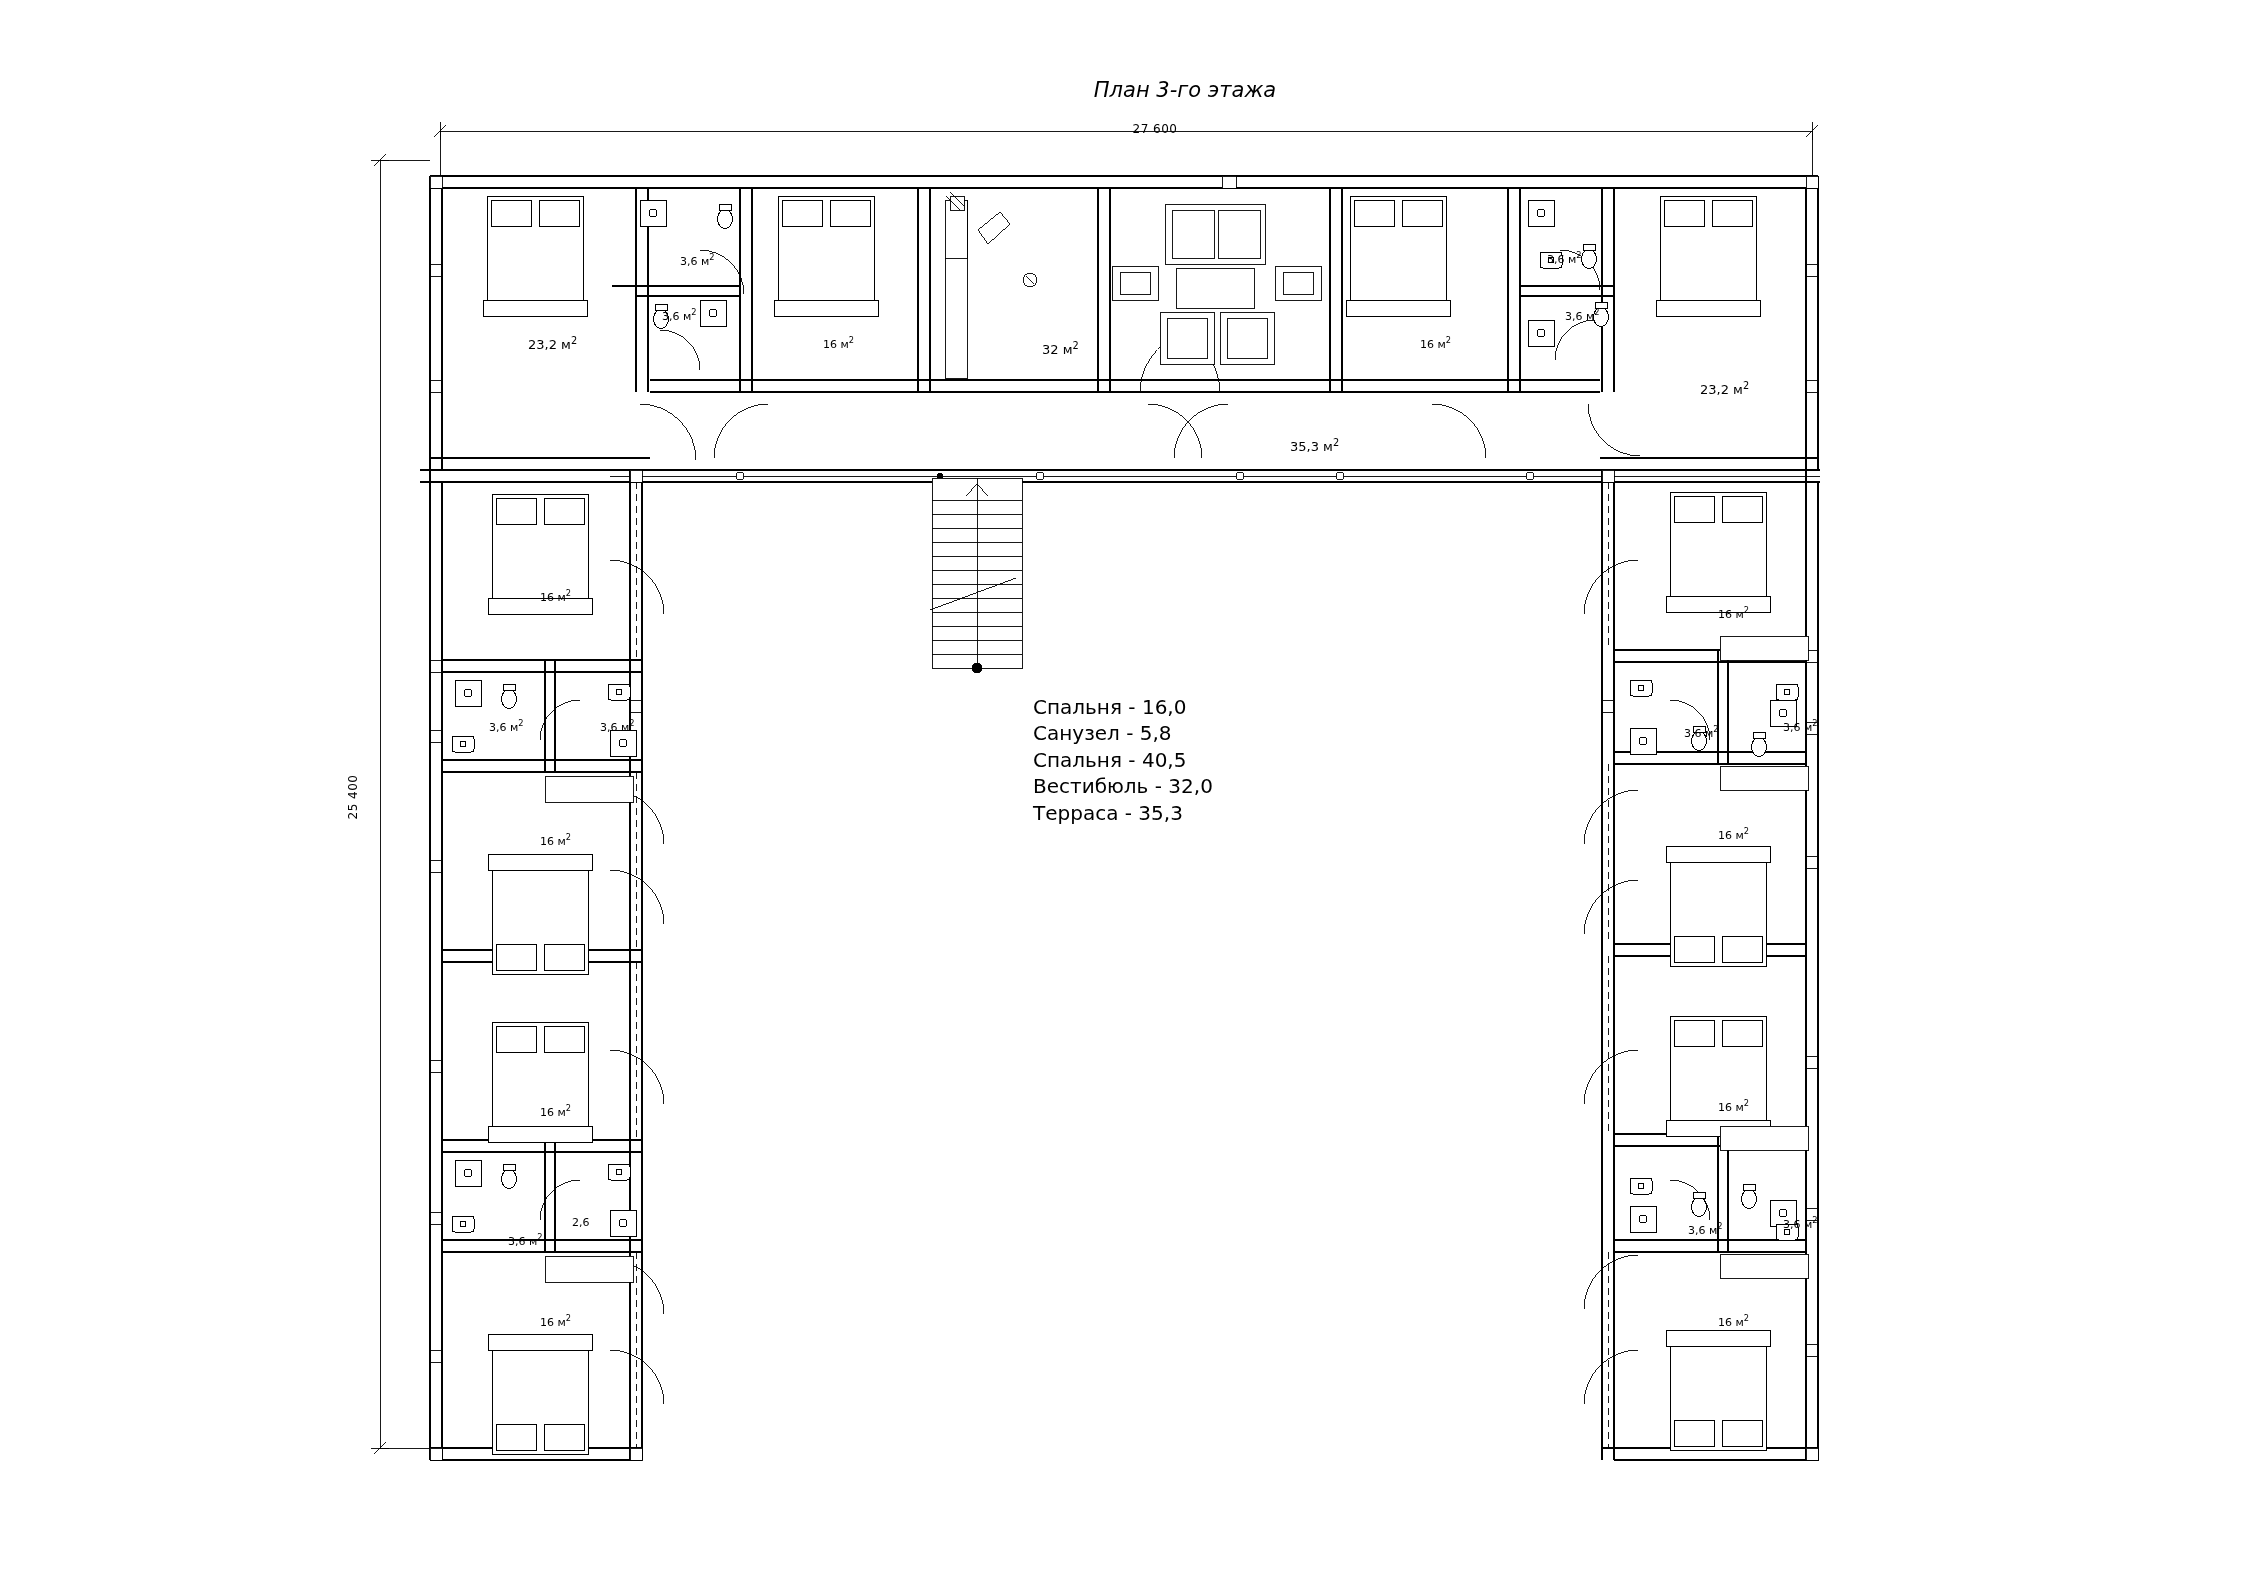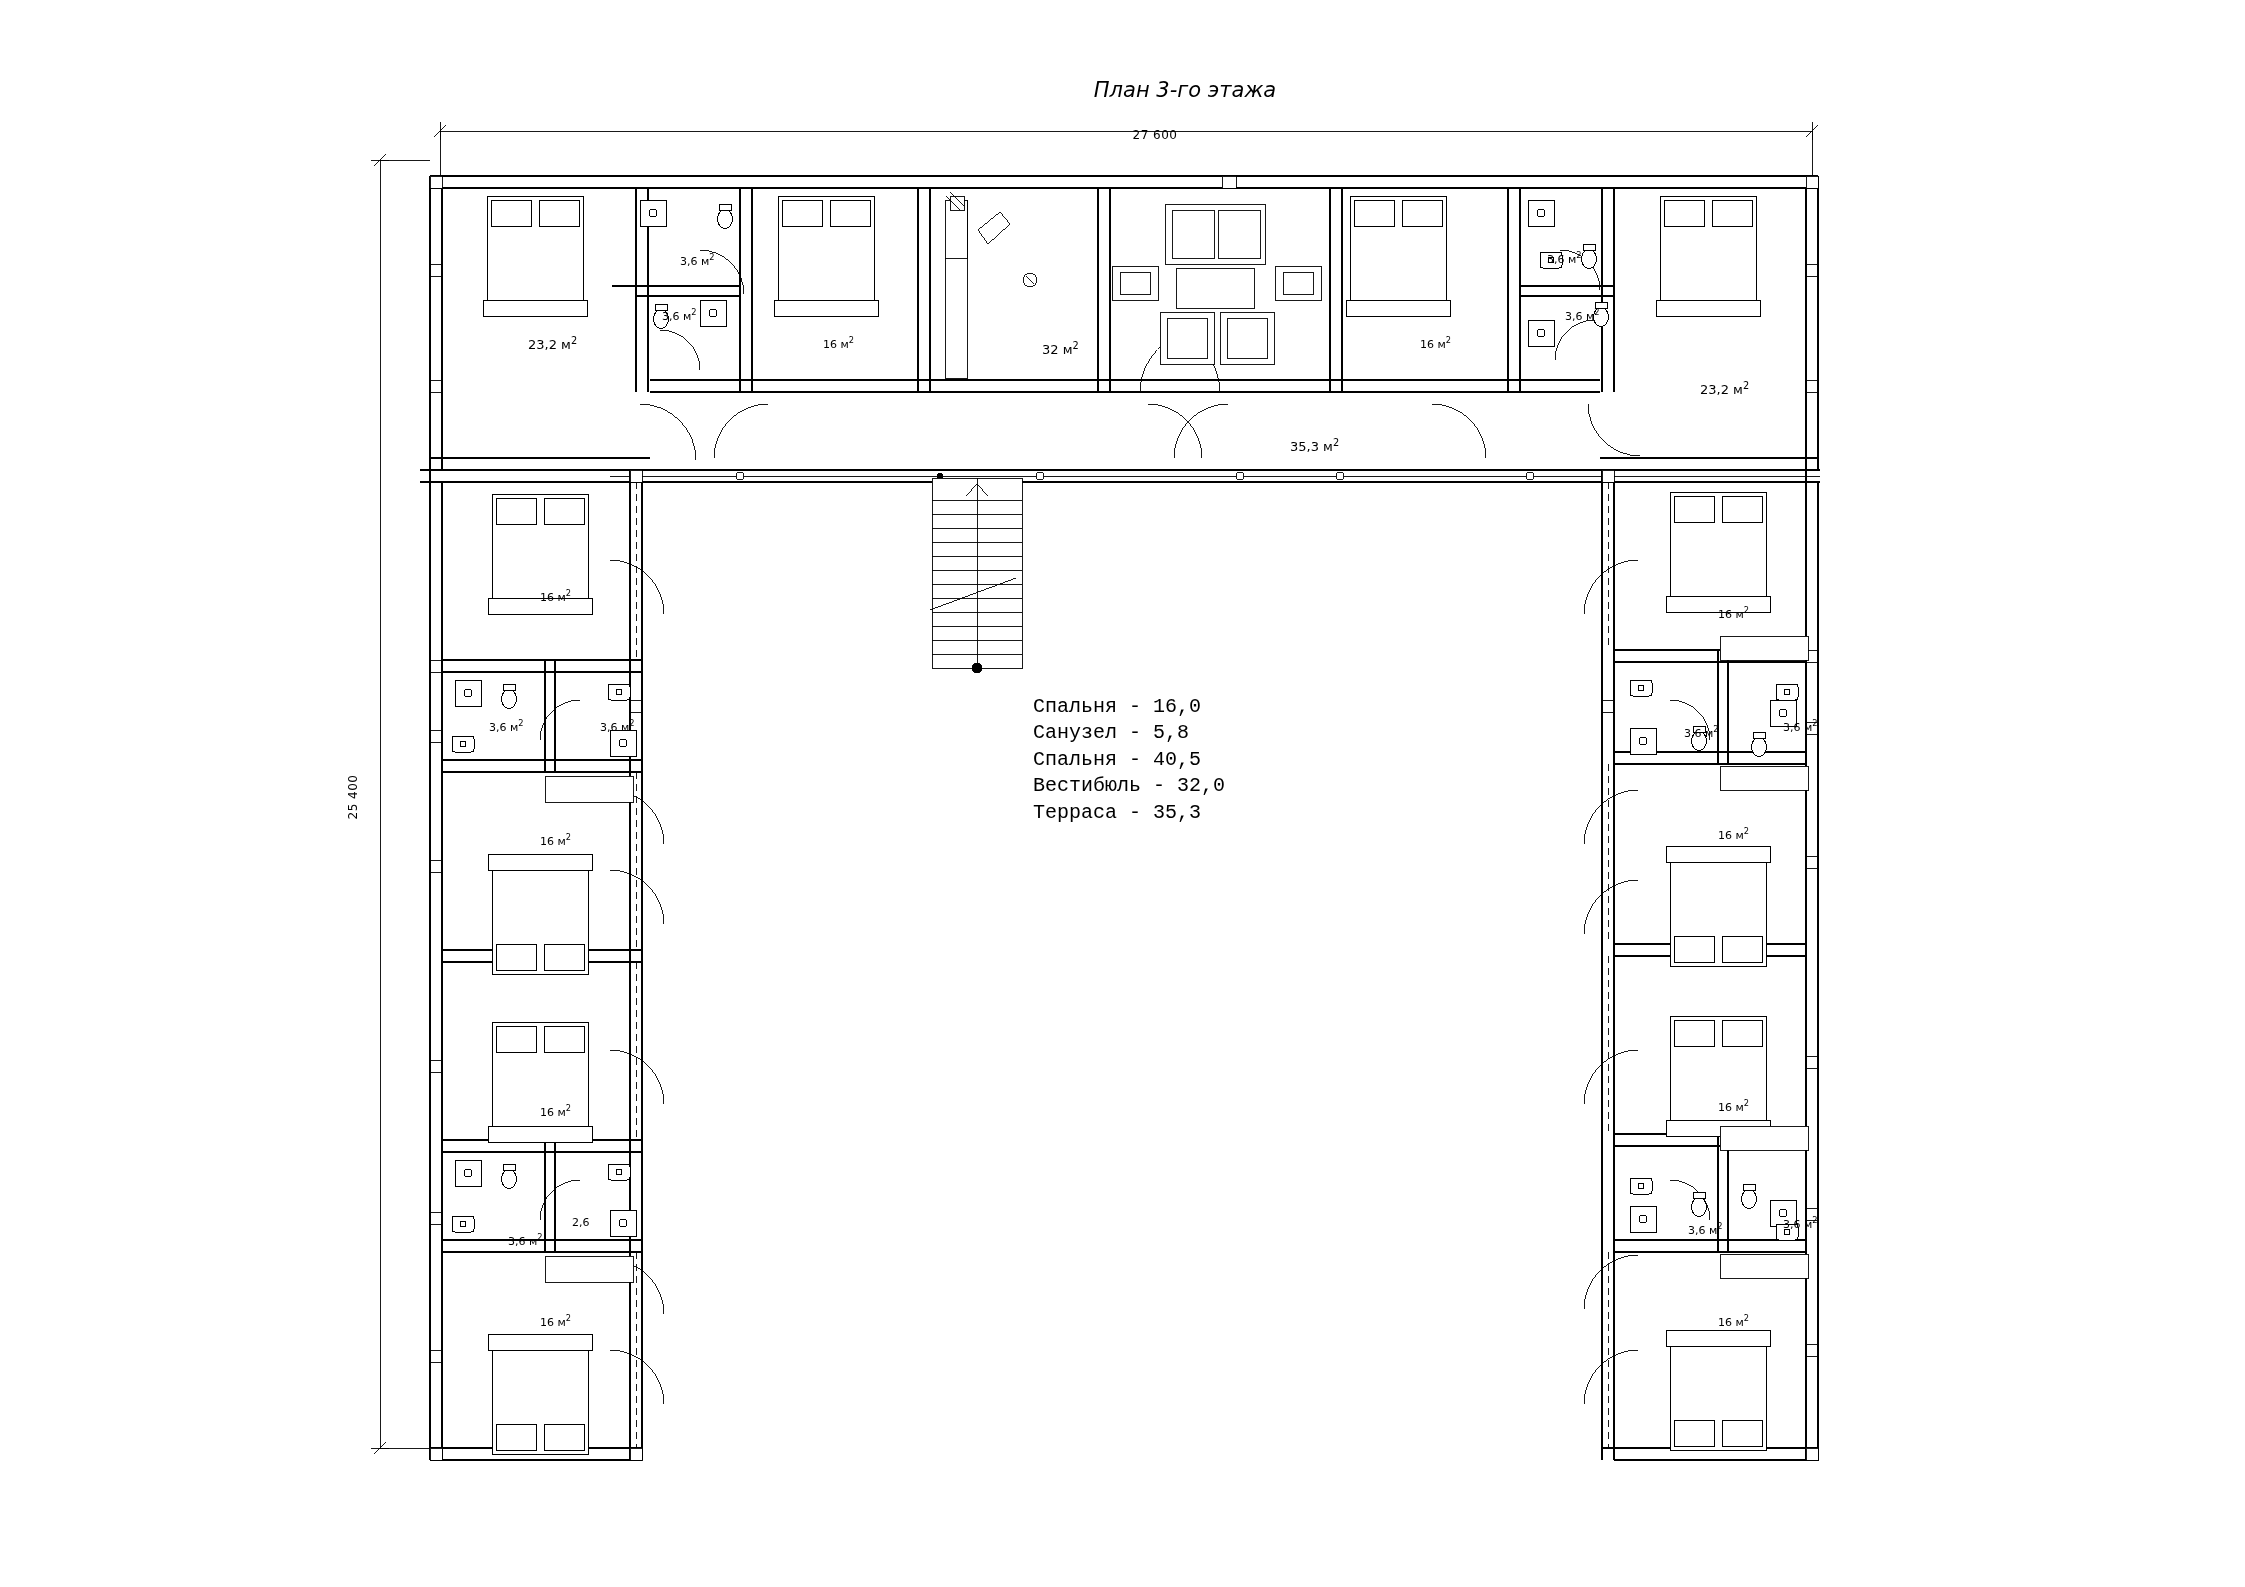--- a/index.html
+++ b/index.html
@@ -5,31 +5,30 @@
   html,body{margin:0;padding:0;background:#ffffff;}
   body{width:2245px;height:1587px;position:relative;overflow:hidden;
        font-family:"DejaVu Sans", sans-serif; color:#000;}
   .plan{position:absolute;left:0;top:0;width:2245px;height:1587px;}
   .title{
     position:absolute;left:1055px;top:78px;width:260px;
     font-size:21px;font-style:italic;text-align:center;
     font-family:"DejaVu Sans", sans-serif;
   }
   .dim-top-label{
-    position:absolute;left:1075px;top:128px;width:160px;text-align:center;
+    position:absolute;left:1075px;top:122px;width:160px;text-align:center;
     font-size:12px;letter-spacing:.5px;
   }
   .dim-left-label{
     position:absolute;left:330px;top:790px;font-size:12px;
     transform:rotate(-90deg);transform-origin:center center;letter-spacing:.5px;
   }
   .legend{
     position:absolute;left:1033px;top:694px;font-size:20px;line-height:1.32;
     white-space:nowrap;
-    font-family:Liberation Mono, monospace;
   }
   .legend div{padding:0;}
   .arealbl{
     position:absolute;font-size:11px;white-space:nowrap;
   }
   .arealbl.big{font-size:13px;}
   svg{display:block;}
   .noselect{user-select:none;}
 </style>
 </head>

